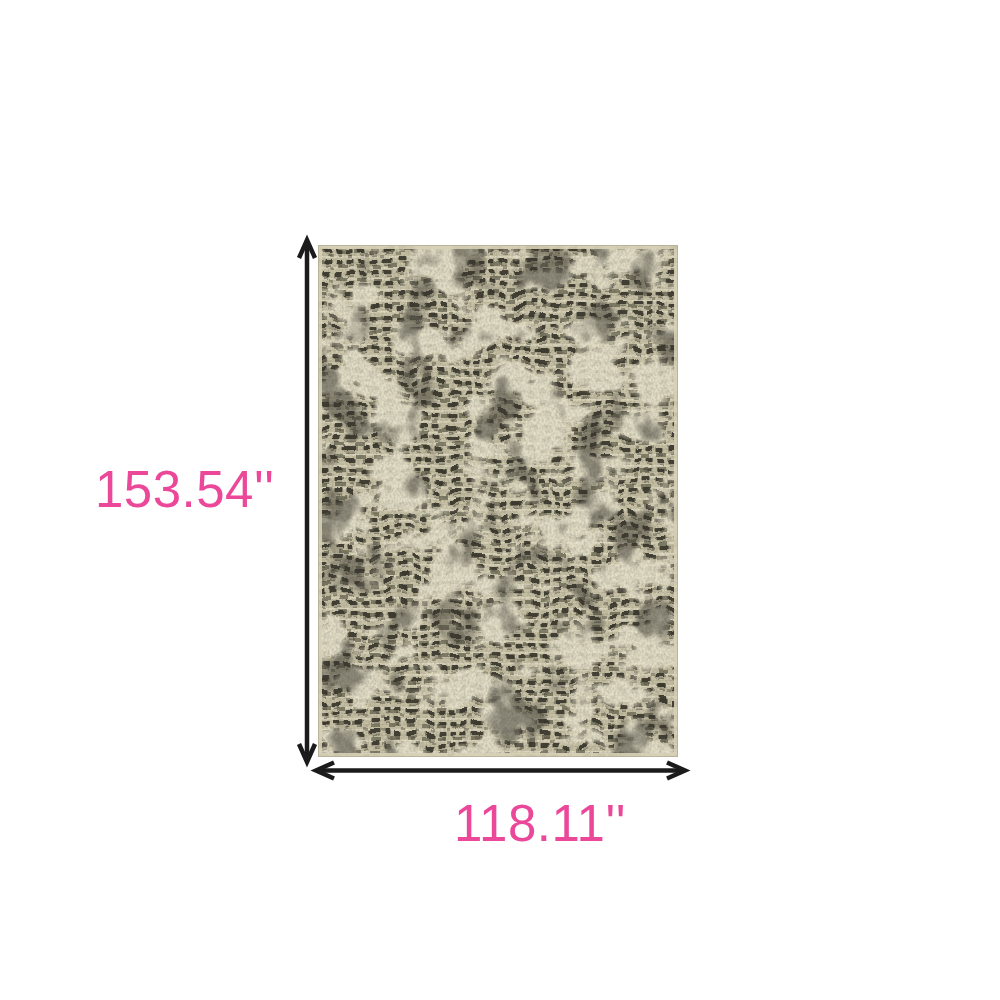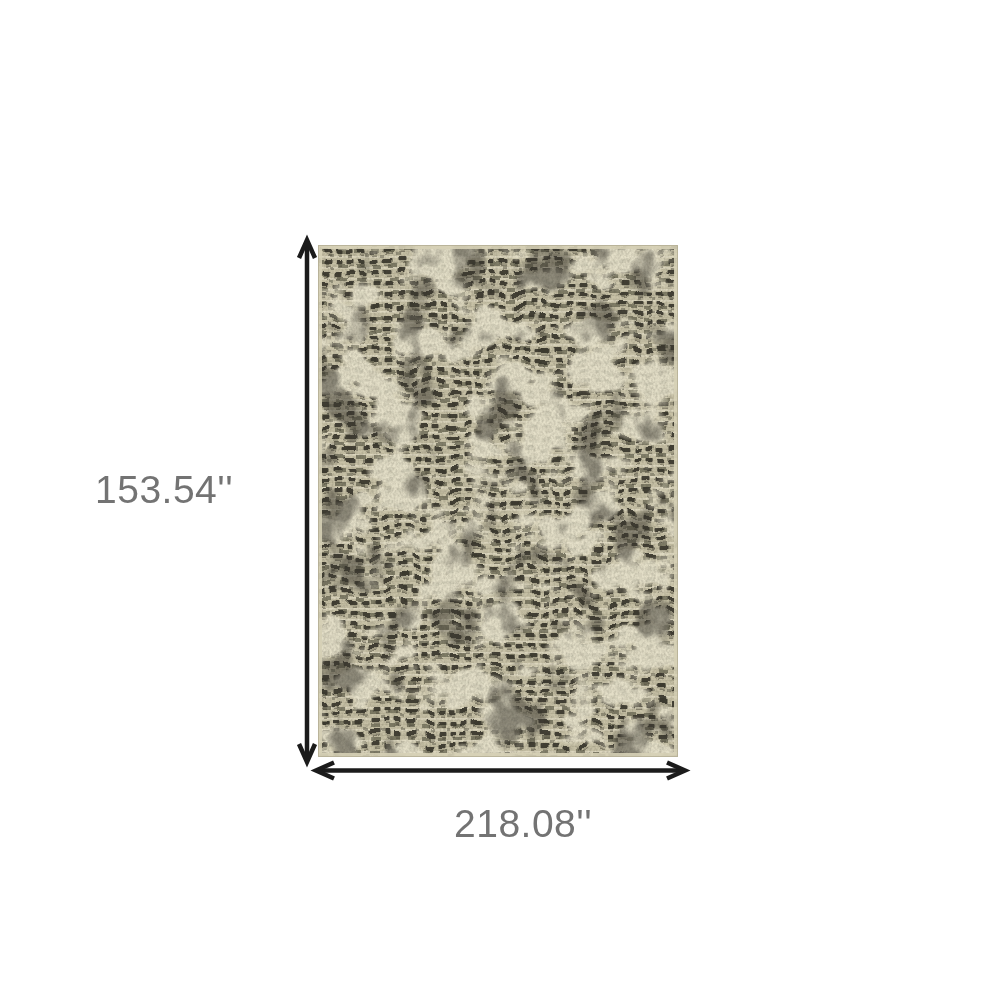--- a/index.html
+++ b/index.html
@@ -25,24 +25,24 @@
   .arrows-overlay {
     position: absolute;
     left: 0;
     top: 0;
     width: 1000px;
     height: 1000px;
     pointer-events: none;
   }
   .dim-label {
     position: absolute;
-    color: #737373;
-    font-size: 39px;
+    color: #ec4899;
+    font-size: 51px;
     letter-spacing: 0.5px;
-    text-align: left;
+    text-align: center;
     white-space: nowrap;
     line-height: 56px;
   }
   .dim-label.height {
     left: 95px;
     top: 462px;
     width: 170px;
   }
   .dim-label.width {
     left: 454px;
@@ -126,15 +126,15 @@
       <polyline points="299,744 307,762 315,744" stroke="#1b1b1b"></polyline>
     </g>
     <g fill="none" stroke-width="4.5" stroke-linejoin="miter" stroke-linecap="butt">
       <line x1="318" y1="770.5" x2="683" y2="770.5" stroke="#1b1b1b"></line>
       <polyline points="334,762.5 316,770.5 334,778.5" stroke="#1b1b1b"></polyline>
       <polyline points="667,762.5 685,770.5 667,778.5" stroke="#1b1b1b"></polyline>
     </g>
   </svg>
 
   <div class="dim-label height">153.54''</div>
-  <div class="dim-label width">218.08''</div>
+  <div class="dim-label width">118.11''</div>
 
 </div>
 
 </body></html>

